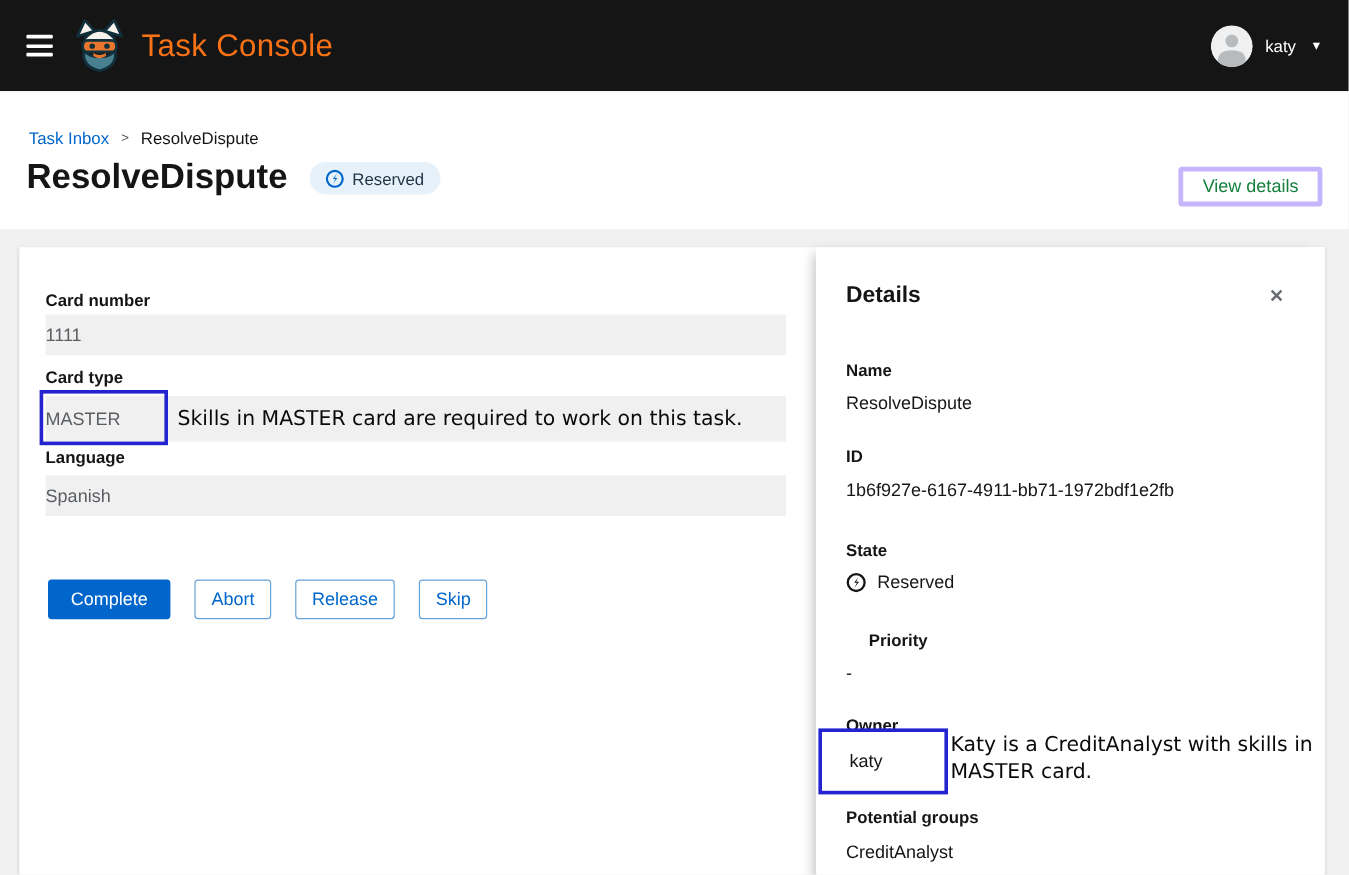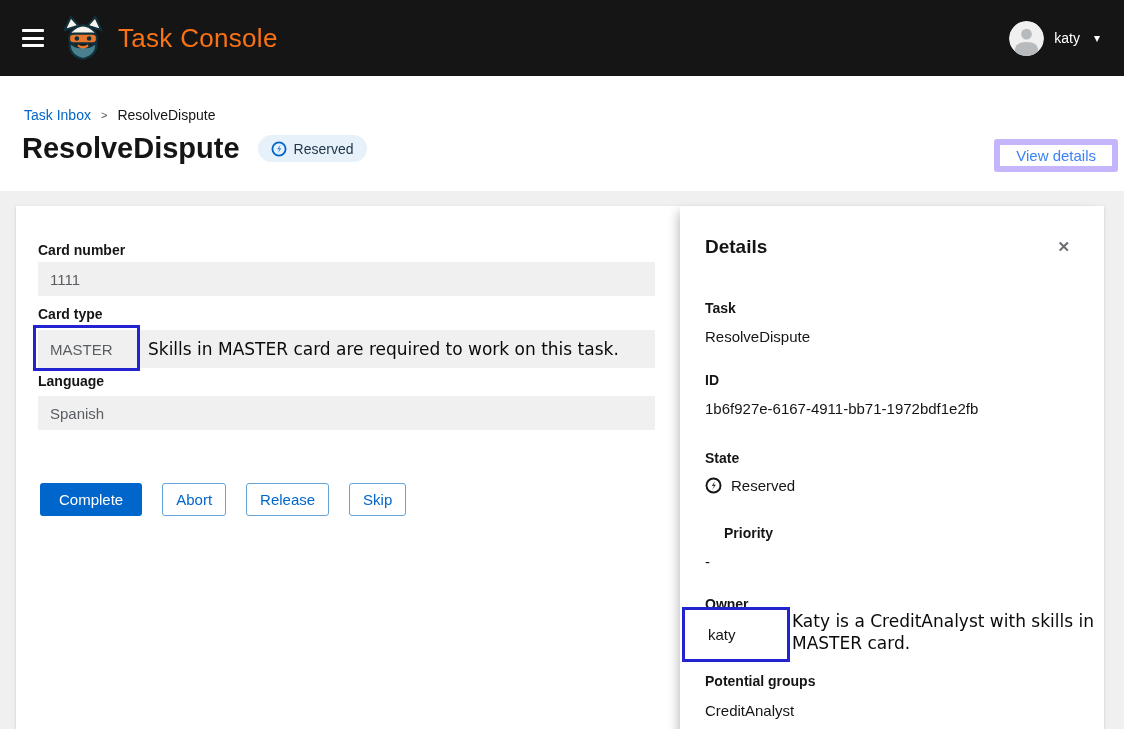--- a/index.html
+++ b/index.html
@@ -53,35 +53,35 @@
     position: absolute; left: 22px; top: 56px;
     display: flex; align-items: center; gap: 18px;
   }
   h1.page-title { font-size: 29px; font-weight: 700; color: #151515; }
   .state-badge {
     display: inline-flex; align-items: center; gap: 7px;
     background: #e7f1fa; border-radius: 14px; height: 27px;
     padding: 0 13px; font-size: 14px; color: #23364a;
   }
   .view-details-btn {
-    position: absolute; right: 6px; top: 63px;
+    position: absolute; right: 22px; top: 63px;
     height: 33px; padding: 0 16px;
-    background: #fff; border: 6px solid #c4b5fd; border-radius: 3px;
-    color: #3b82f6; font-size: 15px; font-family: inherit; cursor: pointer;
+    background: #fff; border: 4px solid #c4b5fd; border-radius: 3px;
+    color: #15803d; font-size: 15px; font-family: inherit; cursor: pointer;
   }
 
   
   .card {
     position: absolute; left: 16px; top: 206px; width: 1088px; height: 545px;
     background: #fff; box-shadow: 0 1px 3px rgba(3,3,3,0.15);
   }
   .field-label { position: absolute; font-size: 14px; font-weight: 700; color: #151515; }
   .field-input {
     position: absolute; background: #f0f0f0; width: 617px; height: 34px;
-    display: flex; align-items: center; padding-left: 12px;
+    display: flex; align-items: center; 
     font-size: 15px; color: #5a5e63; border: none; font-family: inherit;
   }
   .annotation-box {
     position: absolute; border: 3px solid #2323cf; background: transparent;
     z-index: 5; pointer-events: none;
   }
   .annotation-text {
     position: absolute; font-family: "DejaVu Sans", sans-serif;
     font-size: 17px; color: #0a0a0a; line-height: 22px; z-index: 6;
   }
@@ -186,21 +186,21 @@
       <button class="btn btn-primary">Complete</button>
       <button class="btn btn-secondary">Abort</button>
       <button class="btn btn-secondary">Release</button>
       <button class="btn btn-secondary">Skip</button>
     </div>
 
     <aside class="drawer">
       <div class="drawer-title">Details</div>
       <button class="drawer-close" aria-label="close">✕</button>
 
-      <div class="dg-label" style="top:94px;">Task</div>
+      <div class="dg-label" style="top:94px;">Name</div>
       <div class="dg-value" style="top:122px;">ResolveDispute</div>
 
       <div class="dg-label" style="top:166px;">ID</div>
       <div class="dg-value" style="top:194px;">1b6f927e-6167-4911-bb71-1972bdf1e2fb</div>
 
       <div class="dg-label" style="top:244px;">State</div>
       <div class="dg-value state-value" style="top:271px;">
         <svg width="17" height="17" viewBox="0 0 16 16">
           <circle cx="8" cy="8" r="6.6" fill="none" stroke="#151515" stroke-width="1.8"></circle>
           <path d="M9.6,3.8 L6.4,8.2 L8.6,8.2 L6.6,12.2 L10.2,7.4 L8,7.4 Z" fill="#151515"></path>

